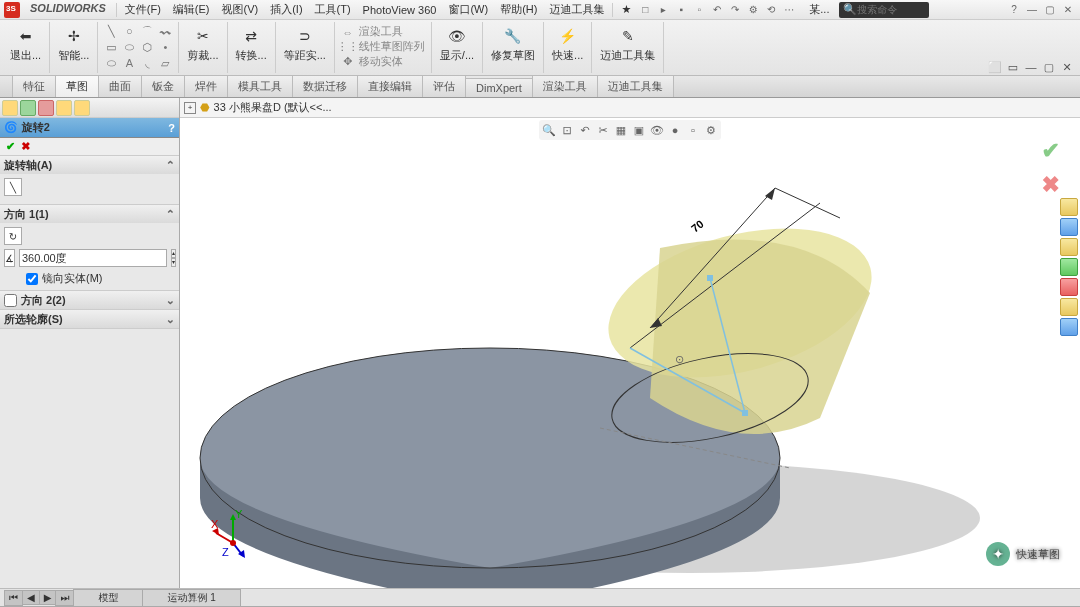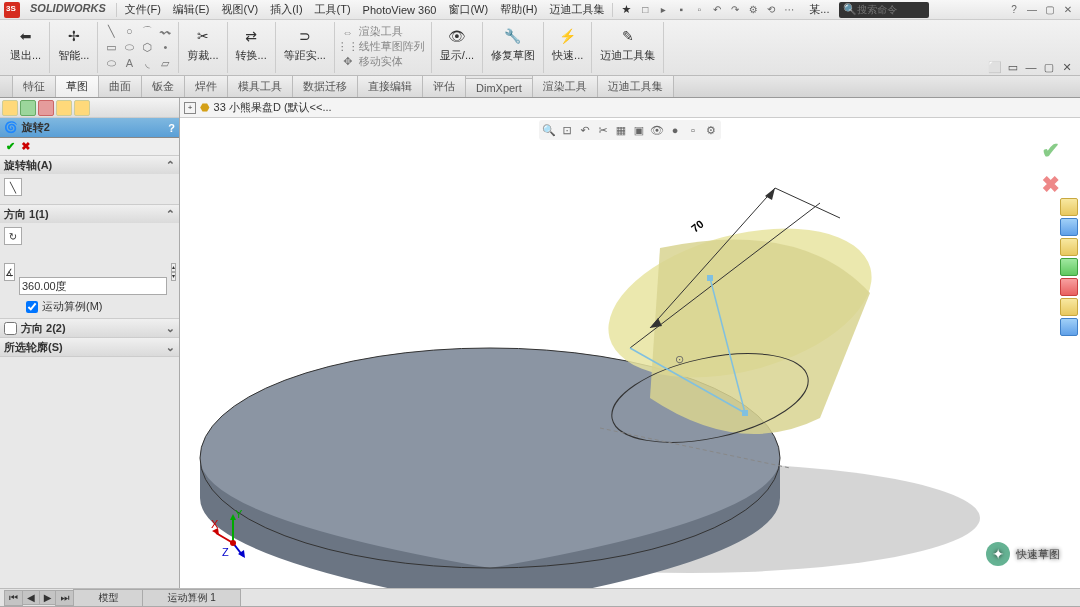--- a/index.html
+++ b/index.html
@@ -265,29 +265,29 @@
       <div class="sec-head">
         <span>方向 1(1)</span>
         <span class="chev">⌃</span>
       </div>
       <div class="sec-body">
         <div class="field-row">
           <div class="field-ico">↻</div>
         </div>
         <div class="field-row">
           <div class="field-ico">∡</div>
-          <input class="field-select" style="flex: 1 1 0%; margin-top: 28px;" value="360.00度">
+          <input class="field-select" style="flex: 1 1 0%;" value="360.00度">
           <div class="spin">
               <div>▴</div>
               <div>▾</div>
             </div>
         </div>
         <div class="check">
           <input type="checkbox" checked="" style="">
-          <span>运动算例(M)</span>
+          <span>镜向实体(M)</span>
         </div>
       </div>
     </div>
     <div class="section">
       <div class="sec-head">
         <input type="checkbox" style="margin-right: 4px;">
         <span>方向 2(2)</span>
         <span class="chev">⌄</span>
       </div>
     </div>

